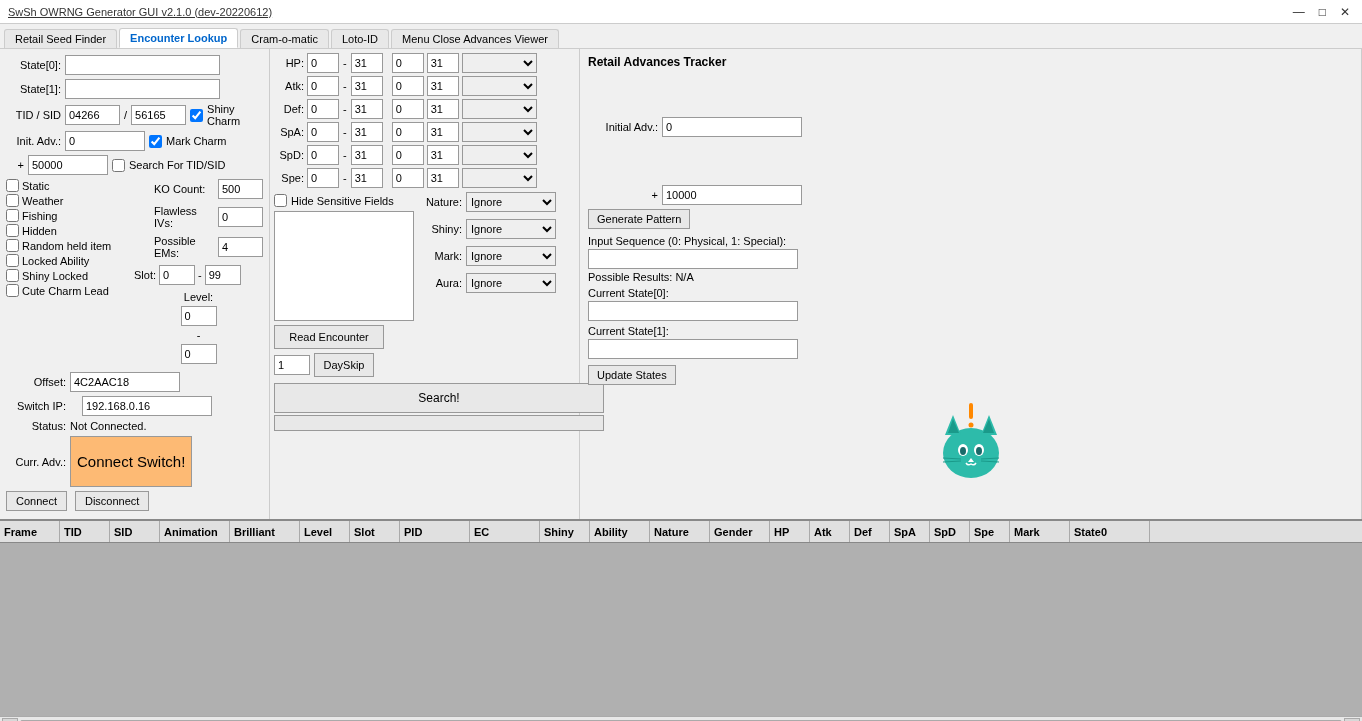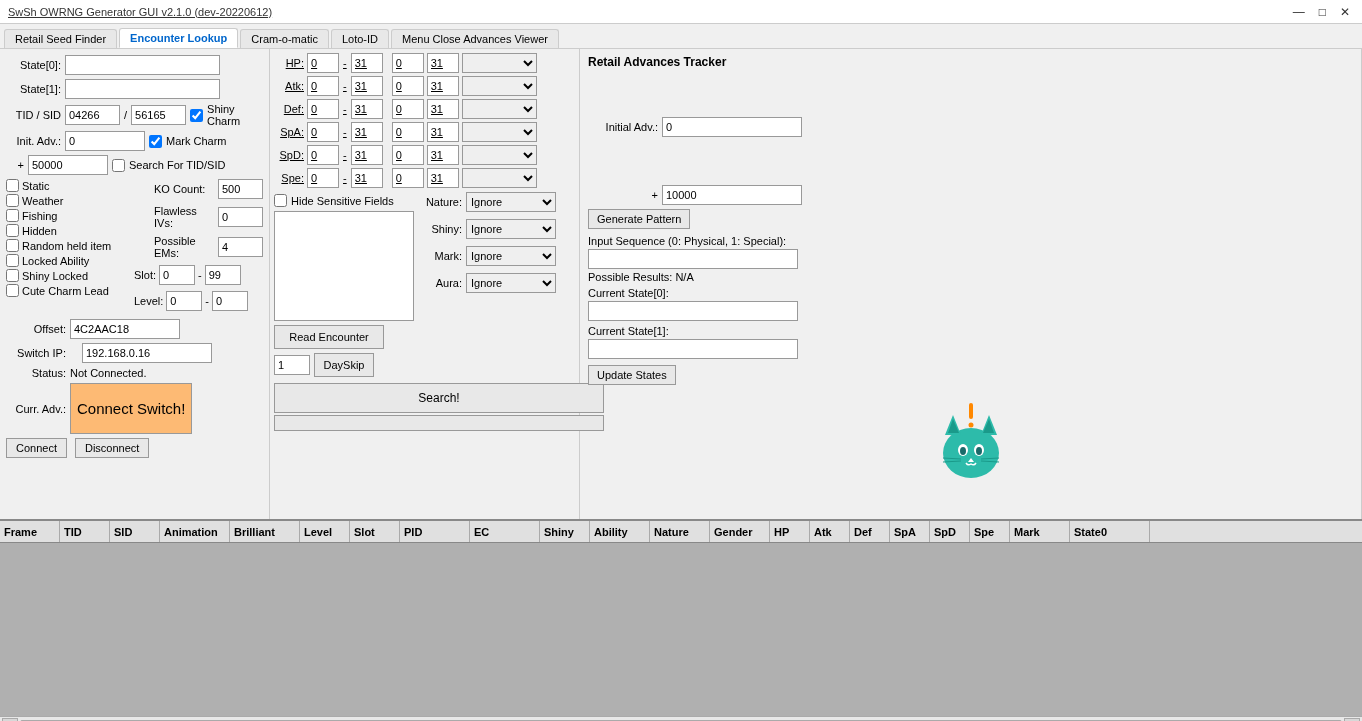--- a/index.html
+++ b/index.html
@@ -105,21 +105,20 @@
       border: 1px solid #999;
       background: #e8e8e8;
       cursor: pointer;
       font-size: 11px;
     }
     .iv-row {
       display: flex;
       align-items: center;
       margin-bottom: 3px;
       gap: 3px;
-      text-decoration: underline;
     }
     .iv-label { font-size: 11px; min-width: 30px; text-align: right; }
     .iv-input { width: 32px; }
     .iv-dash { font-size: 11px; padding: 0 1px; }
     .iv-select { width: 75px; height: 20px; font-size: 11px; border: 1px solid #999; }
     .hide-sensitive-row {
       display: flex;
       align-items: center;
       gap: 4px;
       margin-top: 2px;
@@ -332,21 +331,21 @@
           <div class="ko-row">
             <span class="ko-label">Possible EMs:</span>
             <input type="text" class="ko-input" value="4" style="">
           </div>
           <div class="slot-level-row" style="align-items:center;">
             <span style="font-size:11px;">Slot:</span>
             <input type="text" class="small-input" value="0" style="">
             <span>-</span>
             <input type="text" class="small-input" value="99" style="">
           </div>
-          <div class="slot-level-row" style="align-items:center;">
+          <div class="slot-level-row" style="align-items:center;flex-direction:column;">
             <span style="font-size:11px;">Level:</span>
             <input type="text" class="small-input" value="0" style="">
             <span>-</span>
             <input type="text" class="small-input" value="0" style="">
           </div>
         </div>
       </div>
 
       <div class="offset-row" style="margin-top:6px;">
         <span class="offset-label">Offset:</span>

